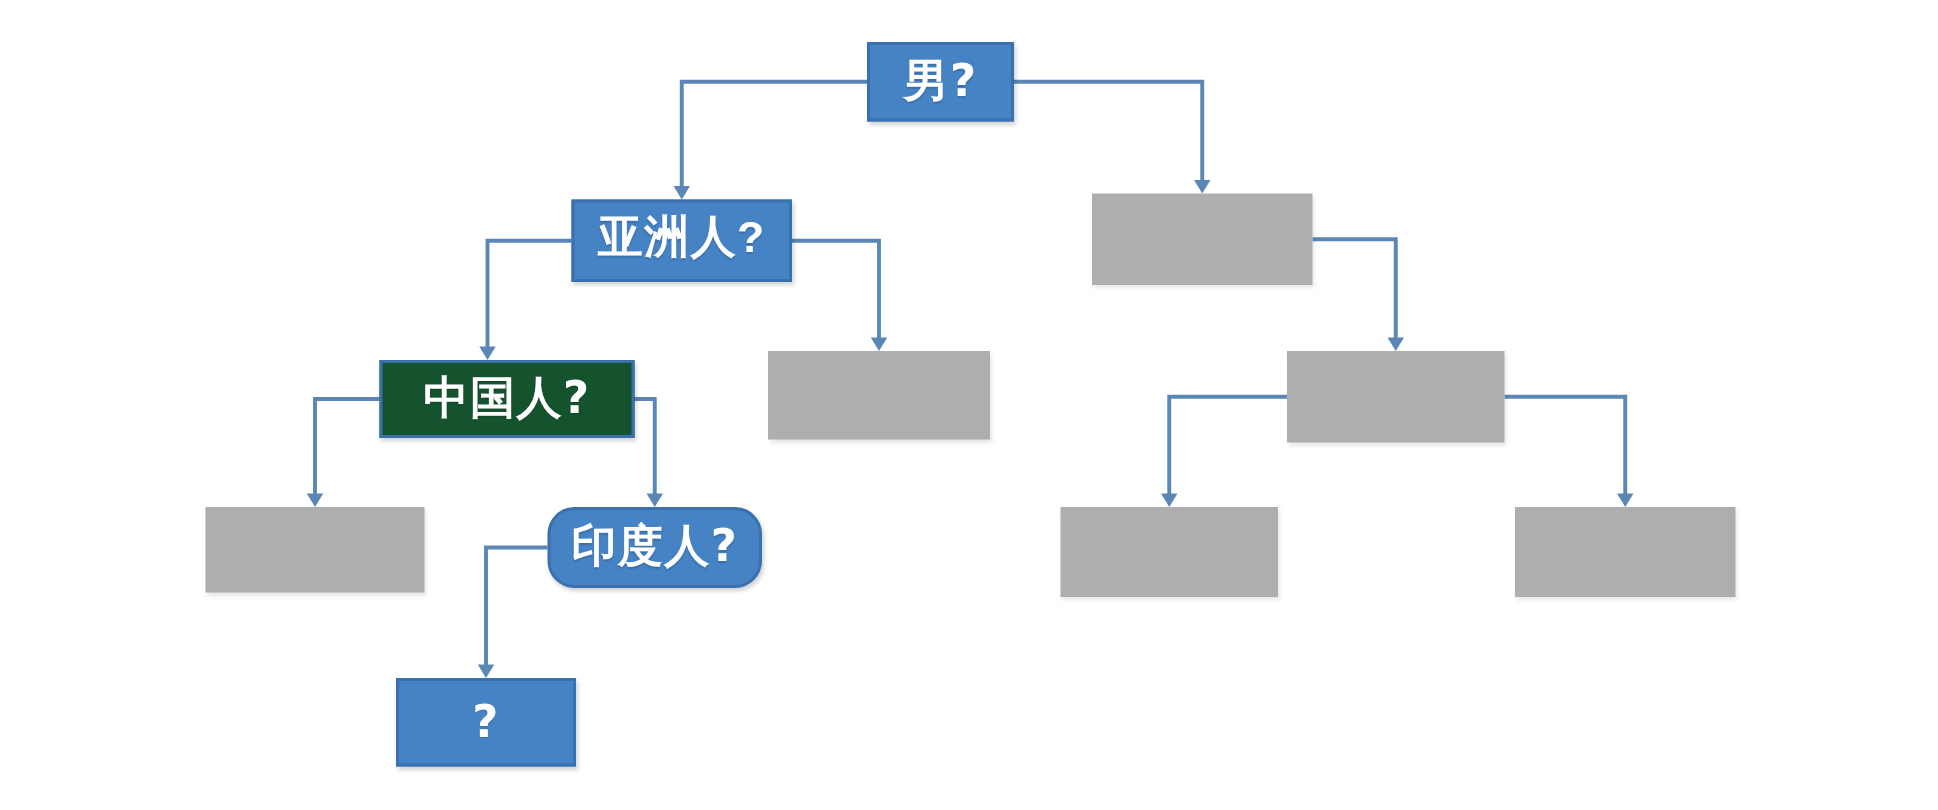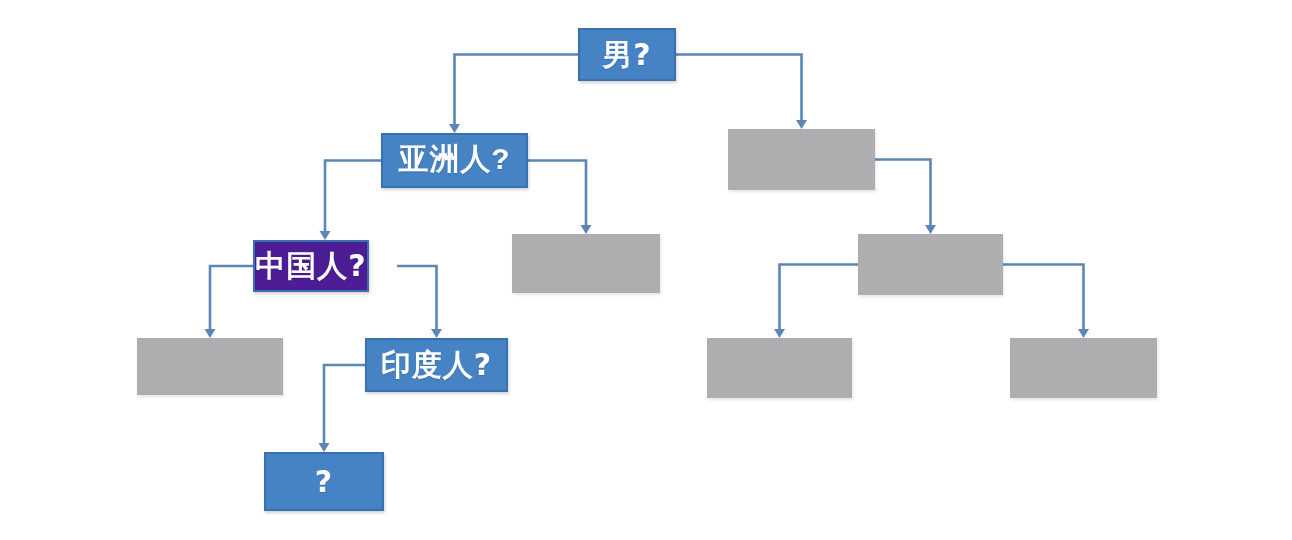--- a/index.html
+++ b/index.html
@@ -74,27 +74,27 @@
       <path d="M 365 365 H 324 V 445" fill="none" stroke="#5b87b6" stroke-width="2.6"></path>
       <polygon points="318.5,443 329.5,443 324,452" fill="#5b87b6"></polygon>
     </svg>
 <div class="node question" style="left: 578px; top: 28px; width: 98px; height: 53px; background: rgb(69, 131, 196); border-color: rgb(58, 112, 173);">
       <span class="label" style="color: rgb(255, 255, 255);">男?</span>
     </div>
     <div class="node question" style="left: 381px; top: 133px; width: 147px; height: 55px; background: rgb(69, 131, 196); border-color: rgb(58, 112, 173); font-family: Liberation Mono, monospace;">
       <span class="label" style="color: rgb(255, 255, 255);">亚洲人?</span>
     </div>
     <div class="node blank" style="left: 728px; top: 129px; width: 147px; height: 61px; background: rgb(174, 174, 176);"></div>
-    <div class="node question" style="left: 253px; top: 240px; width: 116px; height: 52px; background: #4c1d95; border-color: rgb(58, 112, 173);">
+    <div class="node question" style="left: 253px; top: 240px; width: 170px; height: 52px; background: #14532d; border-color: rgb(58, 112, 173);">
       <span class="label" style="color: rgb(255, 255, 255);">中国人?</span>
     </div>
     <div class="node blank" style="left: 512px; top: 234px; width: 148px; height: 59px; background: rgb(174, 174, 176);"></div>
     <div class="node blank" style="left: 858px; top: 234px; width: 145px; height: 61px; background: rgb(174, 174, 176);"></div>
     <div class="node blank" style="left: 137px; top: 338px; width: 146px; height: 57px; background: rgb(174, 174, 176);"></div>
-    <div class="node question" style="left: 365px; top: 338px; width: 143px; height: 54px; background: rgb(69, 131, 196); border-color: rgb(58, 112, 173);">
+    <div class="node question" style="left: 365px; top: 338px; width: 143px; height: 54px; background: rgb(69, 131, 196); border-color: rgb(58, 112, 173); border-radius: 18px;">
       <span class="label" style="color: rgb(255, 255, 255);">印度人?</span>
     </div>
     <div class="node blank" style="left: 707px; top: 338px; width: 145px; height: 60px; background: rgb(174, 174, 176);"></div>
     <div class="node blank" style="left: 1010px; top: 338px; width: 147px; height: 60px; background: rgb(174, 174, 176);"></div>
     <div class="node question" style="left: 264px; top: 452px; width: 120px; height: 59px; background: rgb(69, 131, 196); border-color: rgb(58, 112, 173);">
       <span class="label" style="color: rgb(255, 255, 255);">?</span>
     </div>
   </div>
 
 </body></html>

